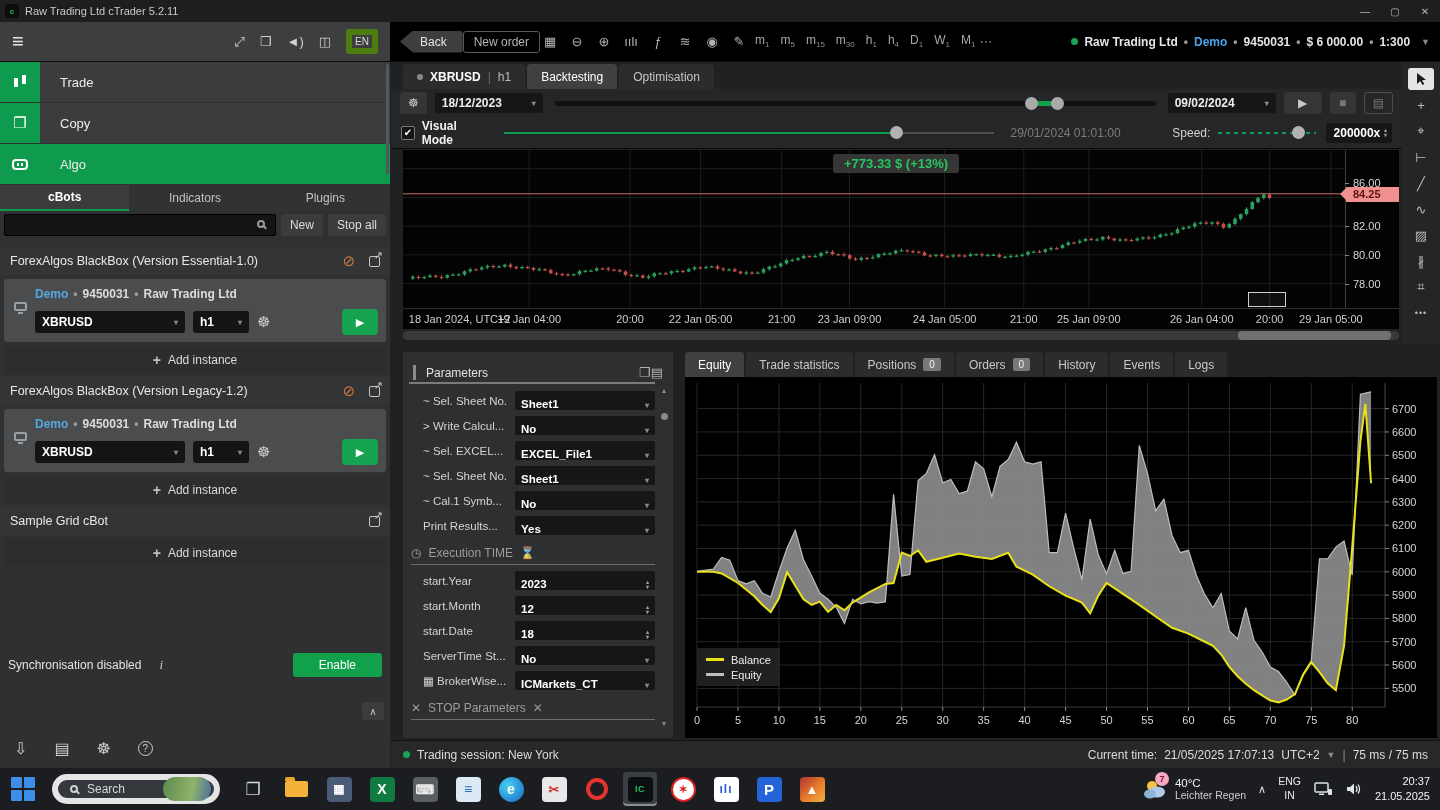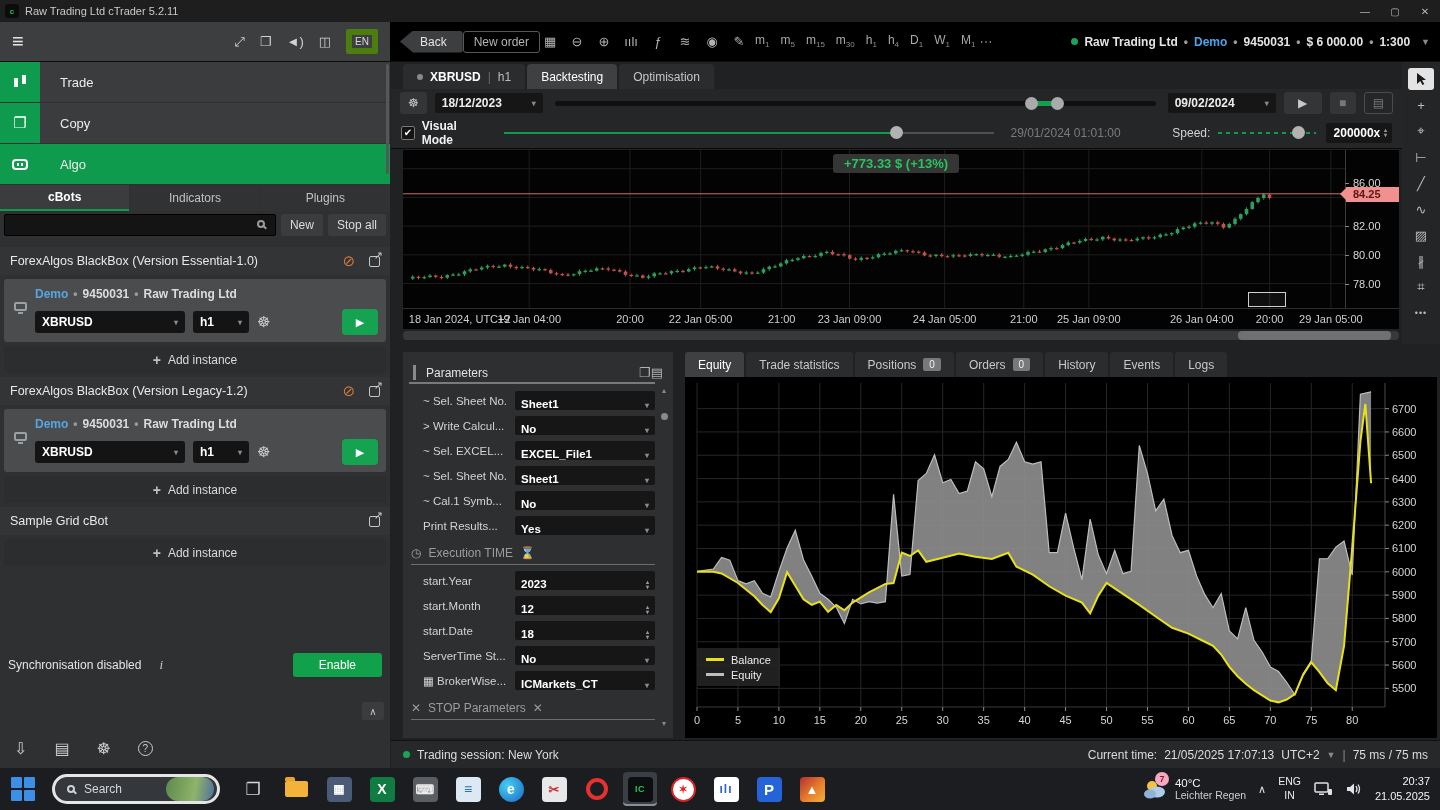--- a/index.html
+++ b/index.html
@@ -186,21 +186,21 @@
   .statusbar{position:absolute;left:391px;right:0;top:740px;height:28px;background:#26282a;display:flex;align-items:center;
              padding:0 12px;font-size:12px;color:#dcdcdc;border-top:1px solid #111;}
   .st-right{margin-left:auto;display:flex;align-items:center;gap:7px;}
   .st-caret{color:#8a8a8a;font-size:9px;}
   .st-sep{color:#8a8a8a;}
 
   
   #taskbar{position:absolute;left:0;top:768px;width:100%;height:42px;background:#1b1d21;display:flex;align-items:center;padding:0 10px;}
   .start{width:26px;height:26px;display:grid;grid-template-columns:11px 11px;grid-gap:2px;align-content:center;justify-content:center;}
   .start i{width:11px;height:11px;background:#3d8ee6;border-radius:1px;}
-  .tb-search{width:168px;height:30px;background:#34373c;border:3px solid #e5e5e5;border-radius:15px;display:flex;align-items:center;
+  .tb-search{width:168px;height:30px;background:#34373c;border:6px solid #e5e5e5;border-radius:15px;display:flex;align-items:center;
              padding:0 3px 0 12px;color:#d8d8d8;font-size:12px;gap:9px;margin-left:16px;}
   .tb-search .chip{margin-left:auto;width:48px;height:24px;border-radius:12px;background:linear-gradient(100deg,#5c8a4e,#8fb36a 60%,#4e6ea0);}
   #tb-apps{display:flex;gap:9px;margin-left:16px;align-items:center;}
   .tb-app{width:34px;height:34px;border-radius:4px;display:flex;align-items:center;justify-content:center;}
   .tb-app.active{background:#3b3e44;box-shadow:inset 0 -3px 0 -1px #8a8f96;}
   .k-stack{color:#cfd4da;font-size:17px;}
   .k-folder{width:23px;height:16px;background:#f3b33a;border-radius:2px;position:relative;}
   .k-folder::before{content:"";position:absolute;top:-4px;left:0;width:10px;height:4px;background:#e8a42c;border-radius:2px 2px 0 0;}
   .k-generic{width:25px;height:25px;border-radius:4px;display:flex;align-items:center;justify-content:center;font-weight:bold;}
   .k-calc{background:#4a5b78;color:#fff;font-size:12px;}

